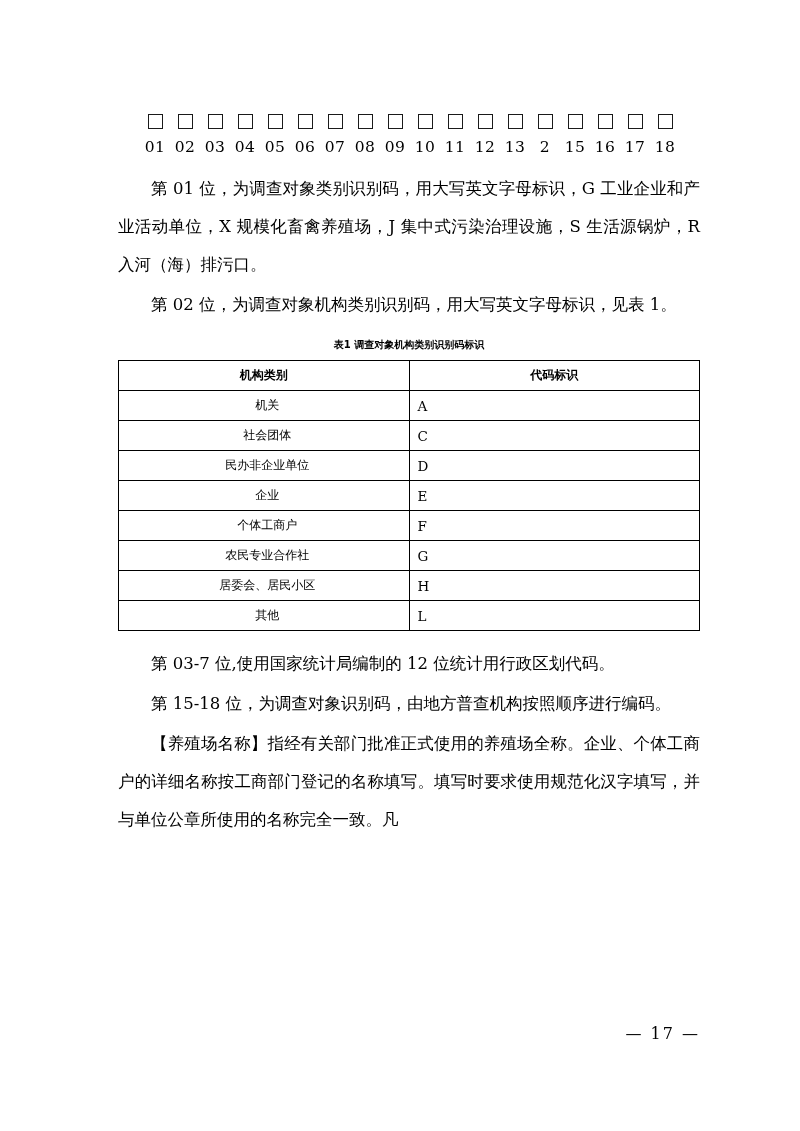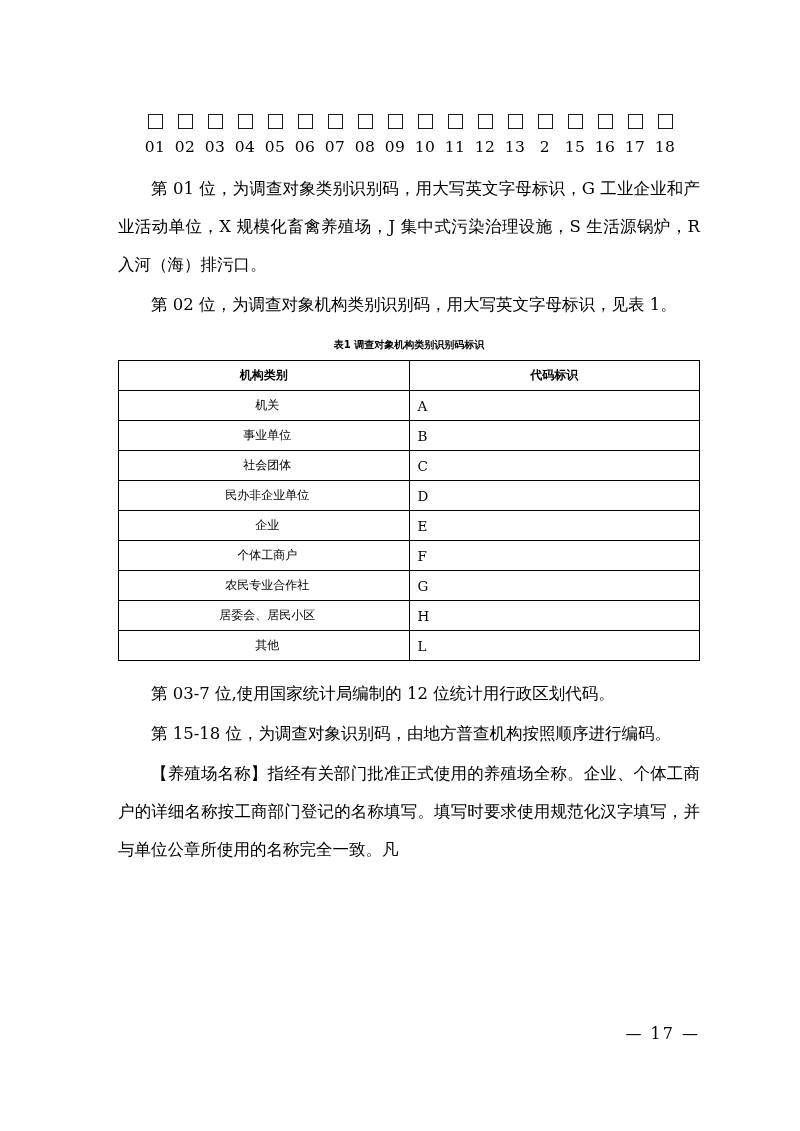--- a/index.html
+++ b/index.html
@@ -198,24 +198,20 @@
         <th>机构类别</th>
         <th>代码标识</th>
       </tr>
     </thead>
     <tbody>
       <tr>
         <td class="cat">机关</td>
         <td class="code">A</td>
       </tr>
       <tr>
-        <td class="cat">事业单位</td>
-        <td class="code">B</td>
-      </tr>
-      <tr>
         <td class="cat">社会团体</td>
         <td class="code">C</td>
       </tr>
       <tr>
         <td class="cat">民办非企业单位</td>
         <td class="code">D</td>
       </tr>
       <tr>
         <td class="cat">企业</td>
         <td class="code">E</td>

